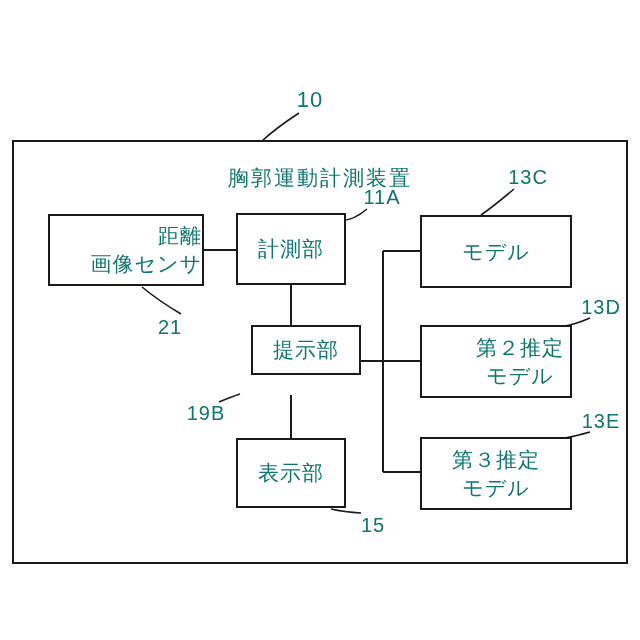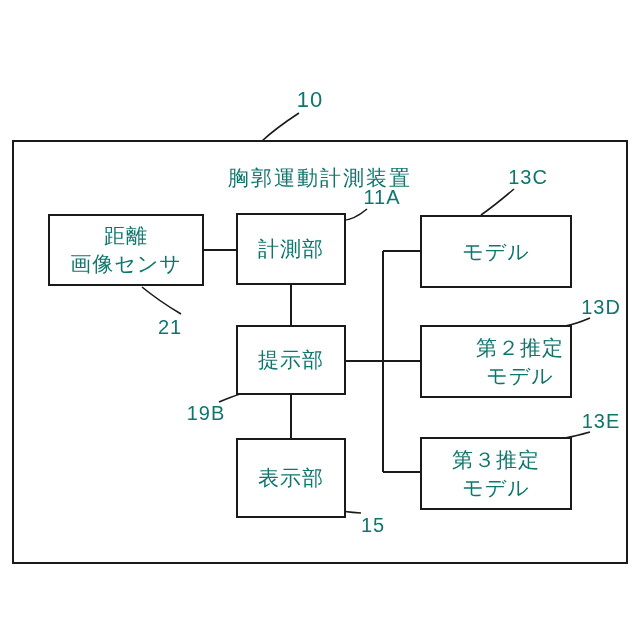--- a/index.html
+++ b/index.html
@@ -81,34 +81,34 @@
       <path d="M 590 432 Q 576 436 565 438"></path>
     </g>
   </svg>
 
   <div class="ref" style="left:310px; top:100px; font-size:22px;">10</div>
 
   <div class="outer-box" style="left:12px; top:140px; width:616px; height:424px;"></div>
 
   <div class="fig-title" style="left:12px; top:145px; width:616px;">胸郭運動計測装置</div>
 
-  <div class="block" style="left:48px; top:214px; width:156px; height:72px;">
+  <div class="block" style="left:48px; top:214px; width:156px; height:72px;align-items:flex-end;">
     <span>距離</span>
     <span>画像センサ</span>
   </div>
 
   <div class="block" style="left:236px; top:213px; width:110px; height:72px;">
     <span>計測部</span>
   </div>
 
-  <div class="block" style="left:236px; top:325px; width:110px; height:70px;">
+  <div class="block" style="left:251px; top:325px; width:110px; height:50px;">
     <span>提示部</span>
   </div>
 
-  <div class="block" style="left:236px; top:438px; width:110px; height:80px;">
+  <div class="block" style="left:236px; top:438px; width:110px; height:70px;">
     <span>表示部</span>
   </div>
 
   <div class="block" style="left:420px; top:215px; width:152px; height:73px;">
     <span>モデル</span>
   </div>
 
   <div class="block" style="left:420px; top:325px; width:152px; height:73px;padding-left:48px;">
     <span>第２推定</span>
     <span>モデル</span>

